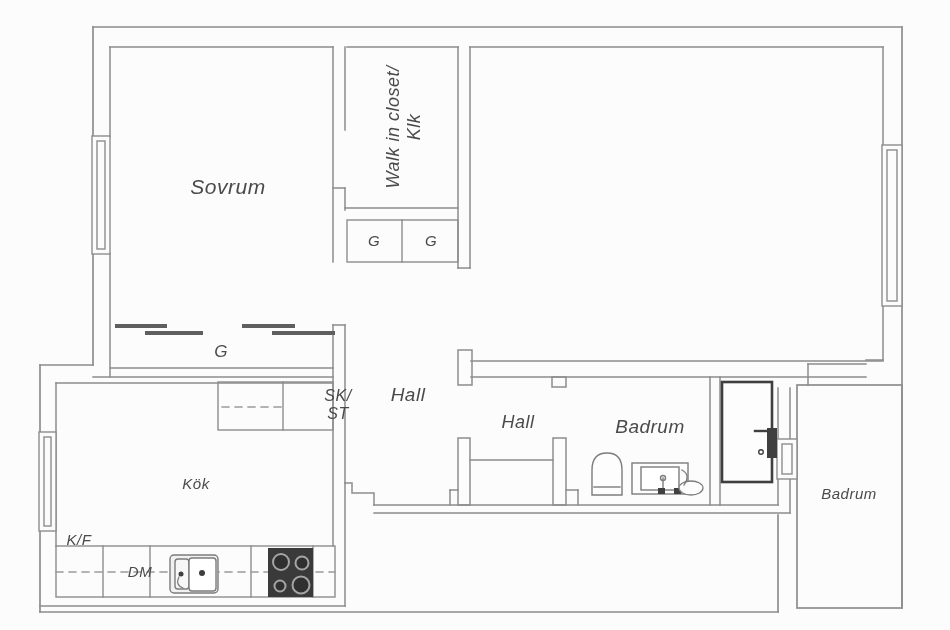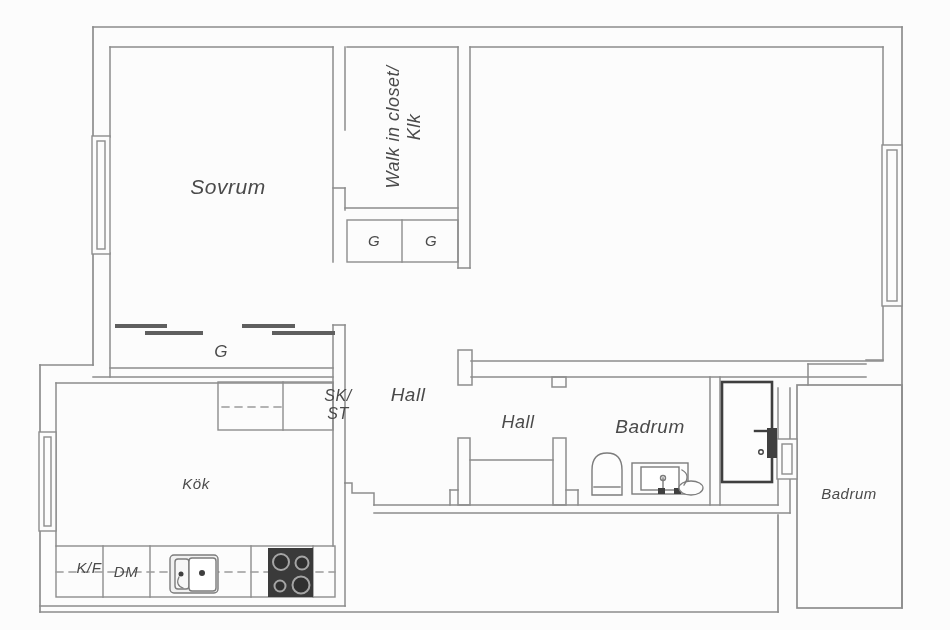--- a/index.html
+++ b/index.html
@@ -197,16 +197,16 @@
   <span class="lbl s19" style="left:408px;top:395px;">Hall</span>
 
   <span class="lbl s18" style="left:518px;top:422px;">Hall</span>
 
   <span class="lbl s20" style="left:196px;top:484px;">Kök</span>
 
   <span class="lbl s19" style="left:650px;top:427px;font-style:italic;">Badrum</span>
 
   <span class="lbl s20" style="left:849px;top:494px;">Badrum</span>
 
-  <span class="lbl s15" style="left:79px;top:568px;margin-left:10px;">K/F</span>
-
-  <span class="lbl s15" style="left:126px;top:572px;">DM</span>
+  <span class="lbl s15" style="left:79px;top:540px;">K/F</span>
+
+  <span class="lbl s15" style="left:140px;top:572px;">DM</span>
 </div>
 
 </body></html>

